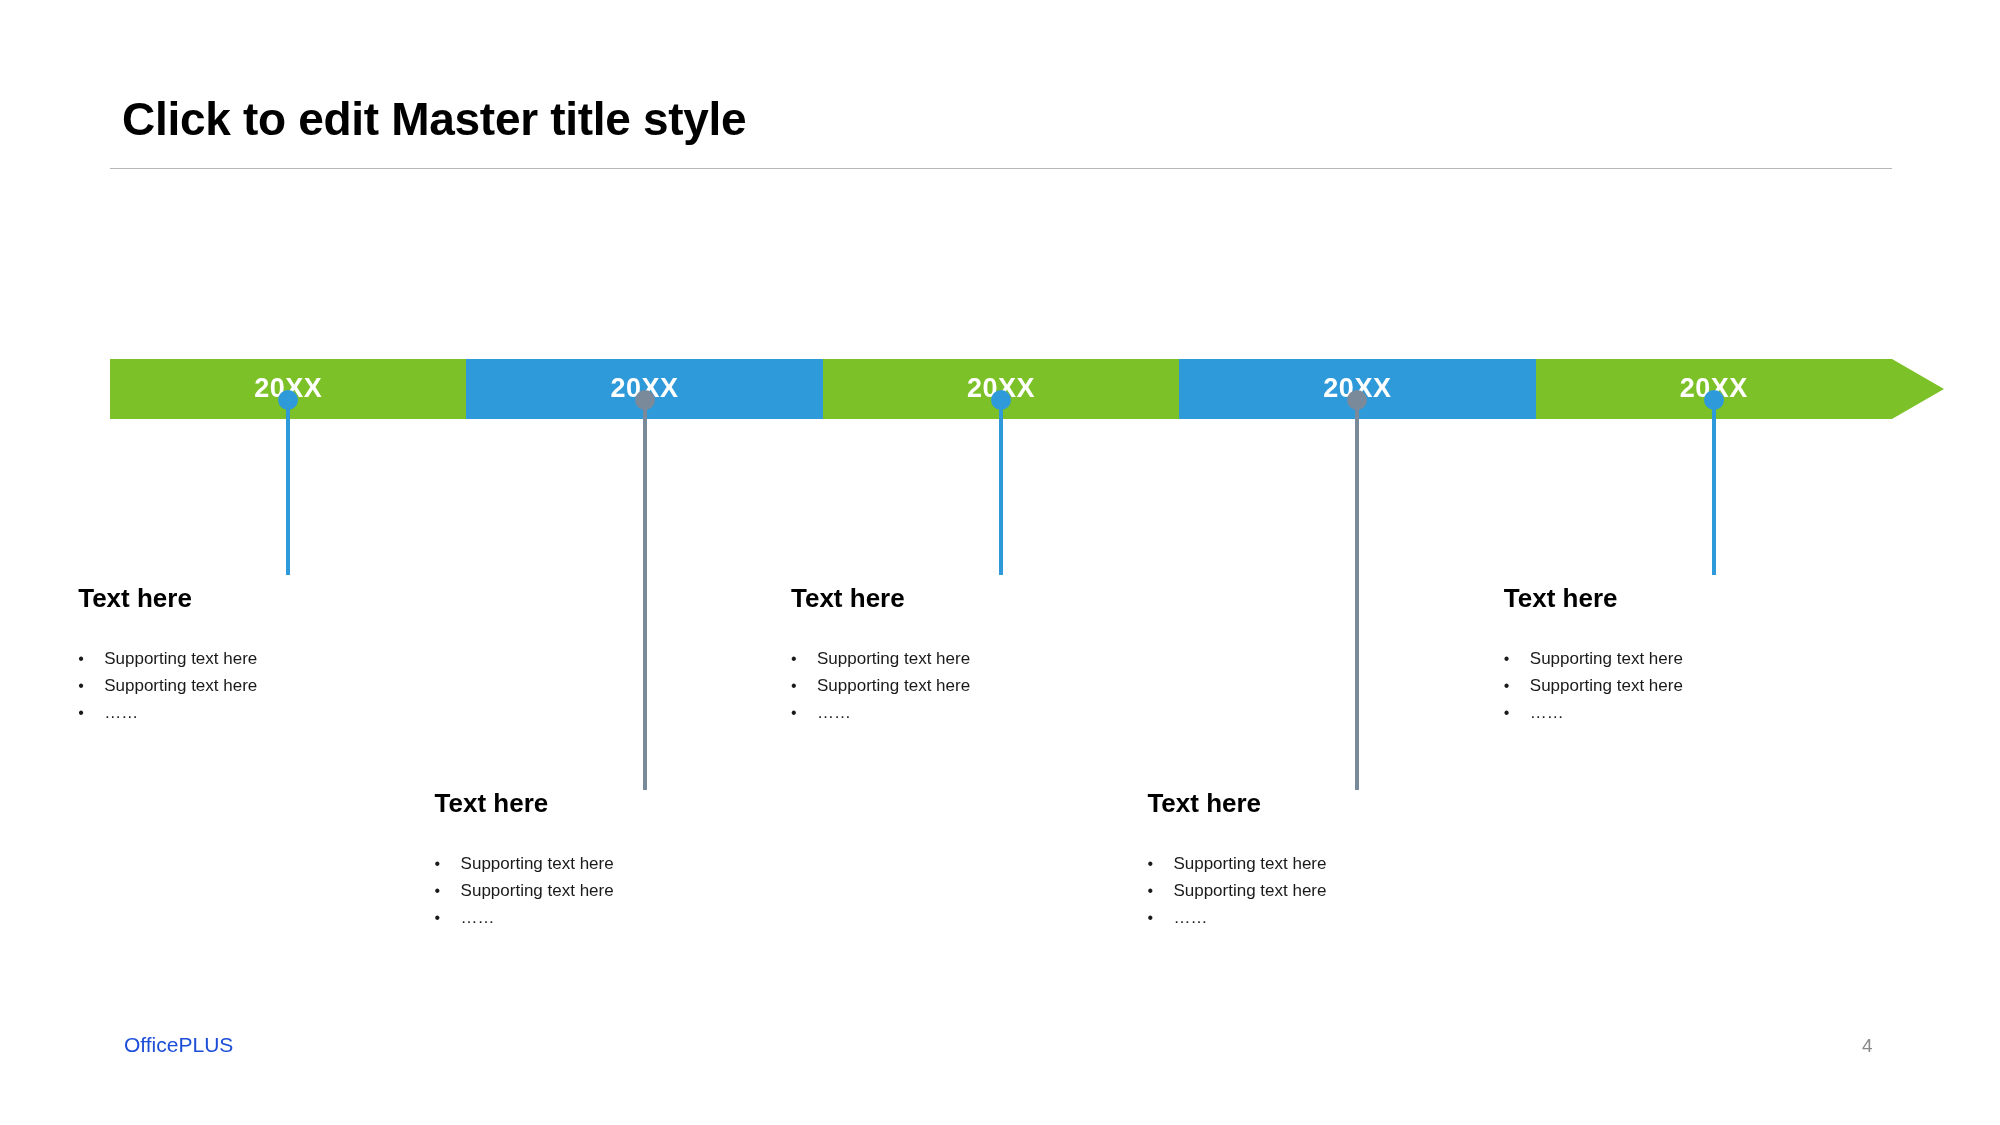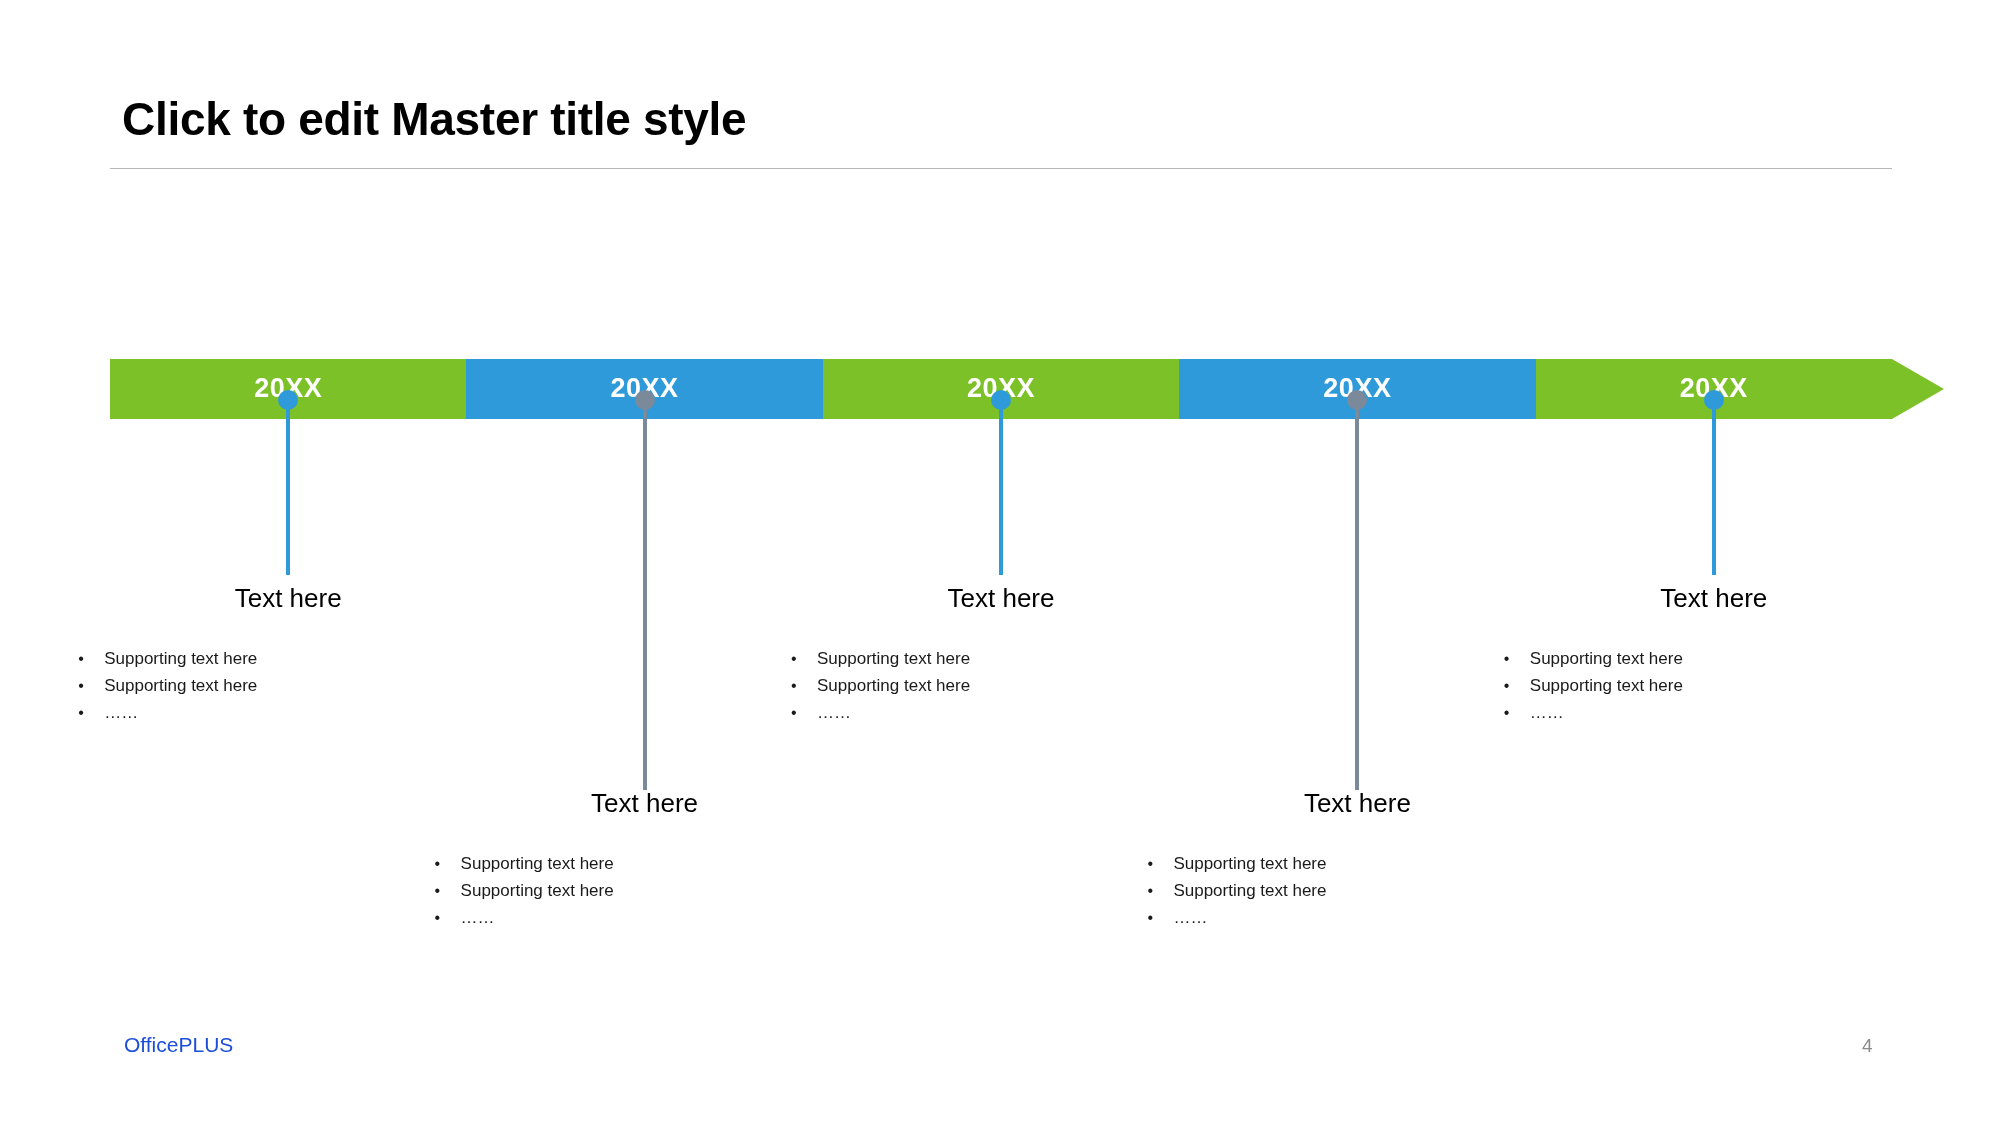--- a/index.html
+++ b/index.html
@@ -95,22 +95,21 @@
     top: 10px;
     width: 4px;
   }
 
   
   .block {
     position: absolute;
   }
   .block-title {
     font-size: 26px;
-    font-weight: normal;
-    text-align: center;
+    font-weight: bold;
     color: #000000;
     line-height: 1;
   }
   .bullets {
     margin: 0;
     padding: 0;
     list-style: none;
     margin-top: 34px;
   }
   .bullets li {

